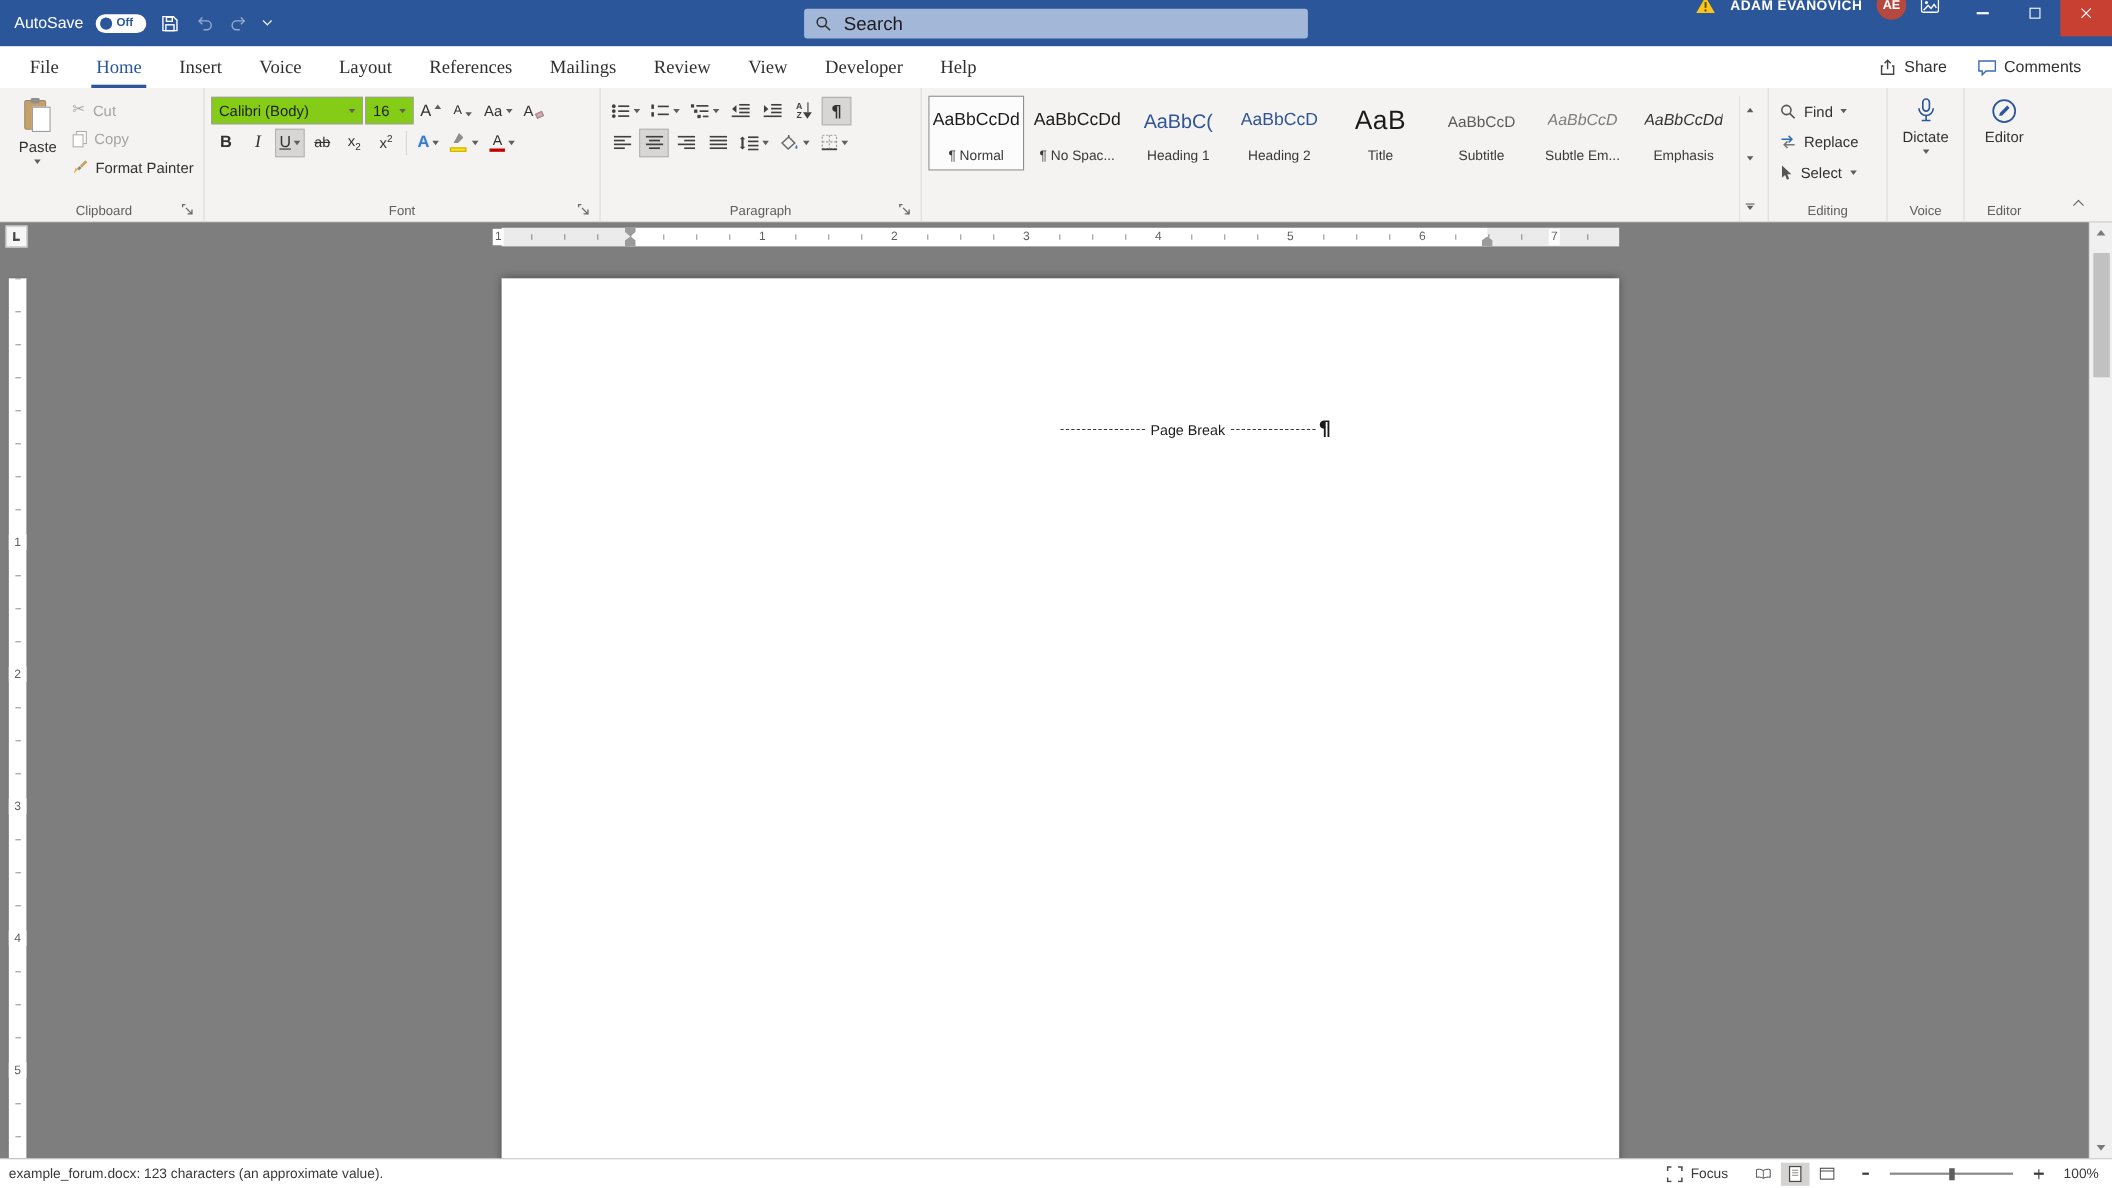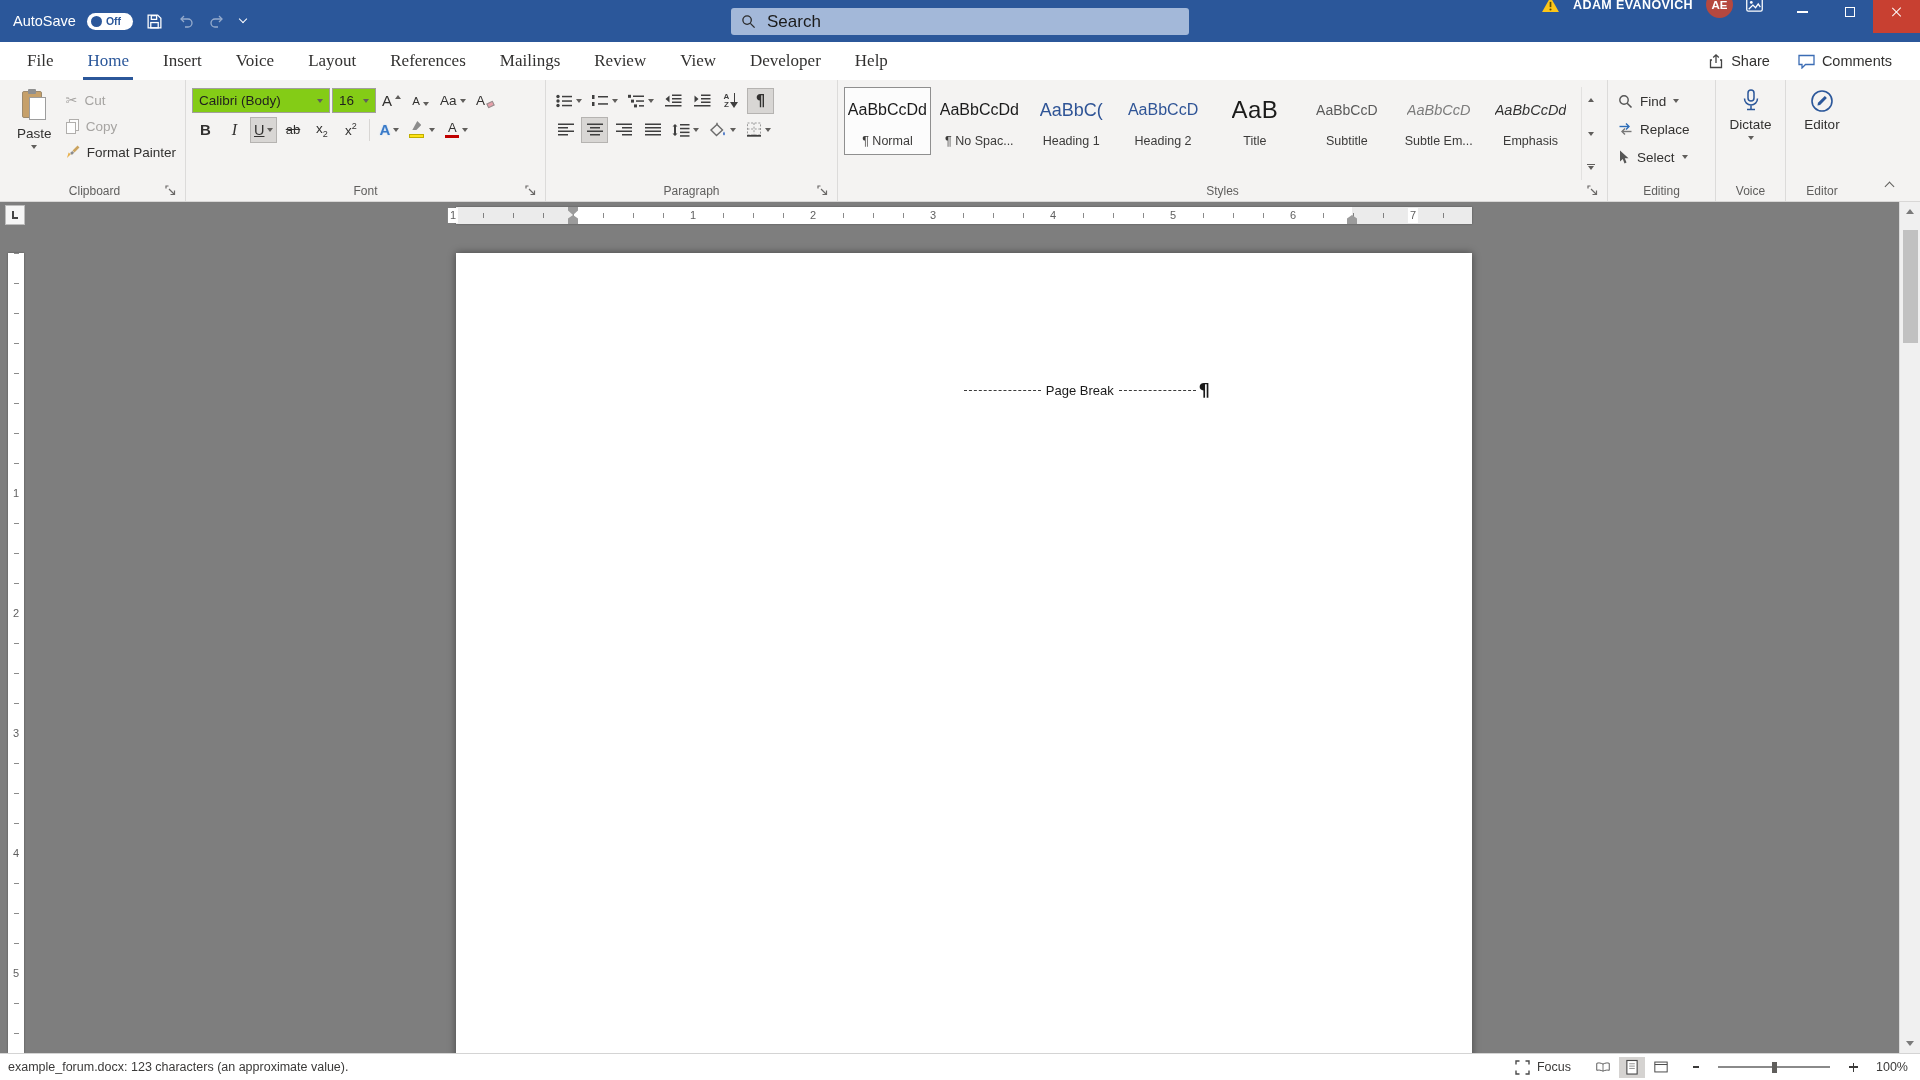--- a/index.html
+++ b/index.html
@@ -560,28 +560,20 @@
             </button>
           <button class="ss-btn">
               <span class="tri"></span>
             </button>
           <button class="ss-btn">
               <span class="more-bar"></span>
               <span class="tri"></span>
             </button>
         </div>
       </div>
-      <div class="rg-footer">
-        <span class="rg-label">Styles</span>
-        <button class="launcher">
-            <svg width="11" height="11" viewBox="0 0 11 11">
-              <path d="M1 3.5 V1 h2.5 M4 4 l5.5 5.5 M9.5 5.5 V9.5 H5.5" fill="none" stroke="#6b6968" stroke-width="1.2"></path>
-            </svg>
-          </button>
-      </div>
     </div>
 
     <div class="rgroup" style="width:108px">
       <div class="rg-body edit-col">
         <button class="edit-row">
           <svg width="15" height="15" viewBox="0 0 15 15">
               <circle cx="6" cy="6" r="4.2" fill="none" stroke="#555" stroke-width="1.4"></circle>
               <line x1="9.2" y1="9.2" x2="13.5" y2="13.5" stroke="#555" stroke-width="1.6"></line>
             </svg>
           <span>Find</span>

